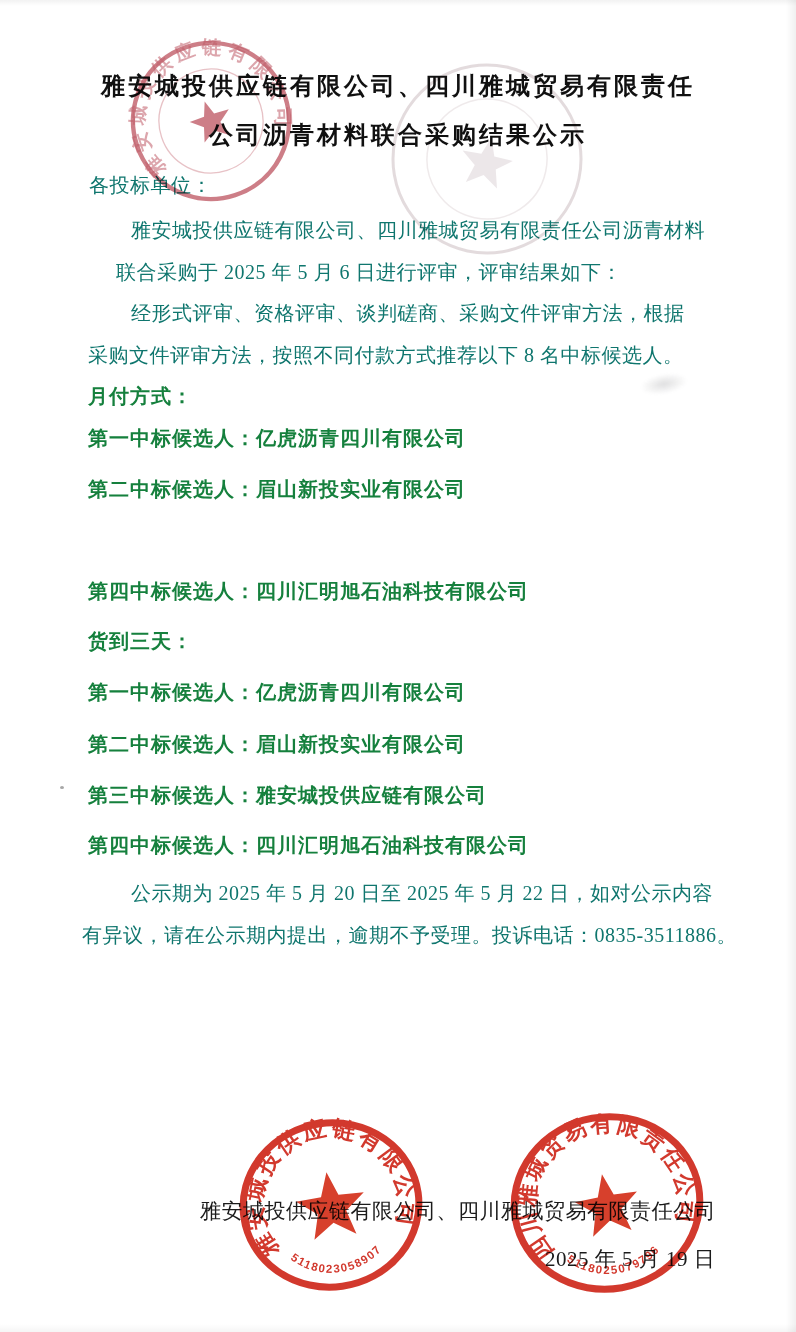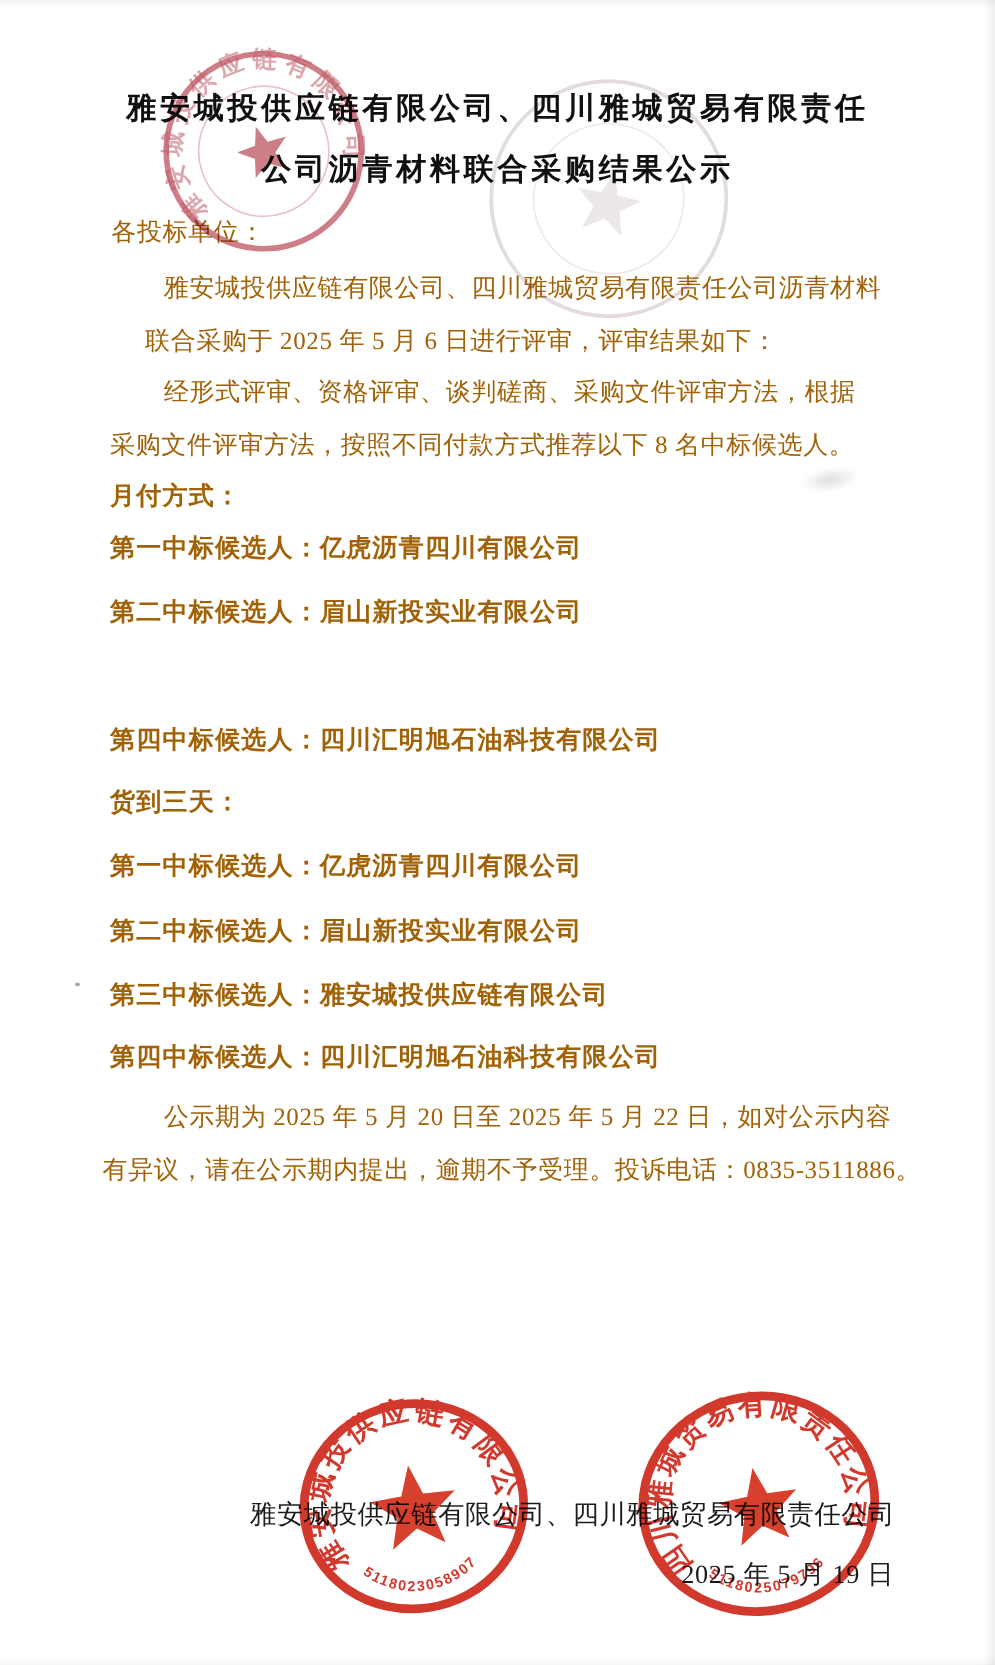--- a/index.html
+++ b/index.html
@@ -15,26 +15,26 @@
   .edge-bottom { position:absolute; left:0; bottom:0; width:100%; height:8px;
     background:linear-gradient(to top, rgba(0,0,0,0.04), rgba(0,0,0,0)); }
 
   .title {
     position:absolute; left:0; width:100%; text-align:center;
     font-family:"Liberation Sans", sans-serif; font-weight:bold;
     font-size:24px; letter-spacing:3px; color:#101010; white-space:nowrap;
   }
   .t {
     position:absolute; white-space:nowrap;
-    font-size:20px; letter-spacing:0.5px; color:#a16207;
+    font-size:20px; letter-spacing:0.5px; color:#0f766e;
   }
   .b {
     position:absolute; white-space:nowrap;
     font-family:"Liberation Sans", sans-serif; font-weight:bold;
-    font-size:20px; letter-spacing:1px; color:#a16207;
+    font-size:20px; letter-spacing:1px; color:#15803d;
   }
   .sig {
     position:absolute; white-space:nowrap;
     font-size:21px; letter-spacing:0.5px; color:#1b1b1b;
   }
 
   .seal { position:absolute; mix-blend-mode:multiply; pointer-events:none; }
 
   .smudge {
     position:absolute; left:640px; top:374px; width:48px; height:20px;

